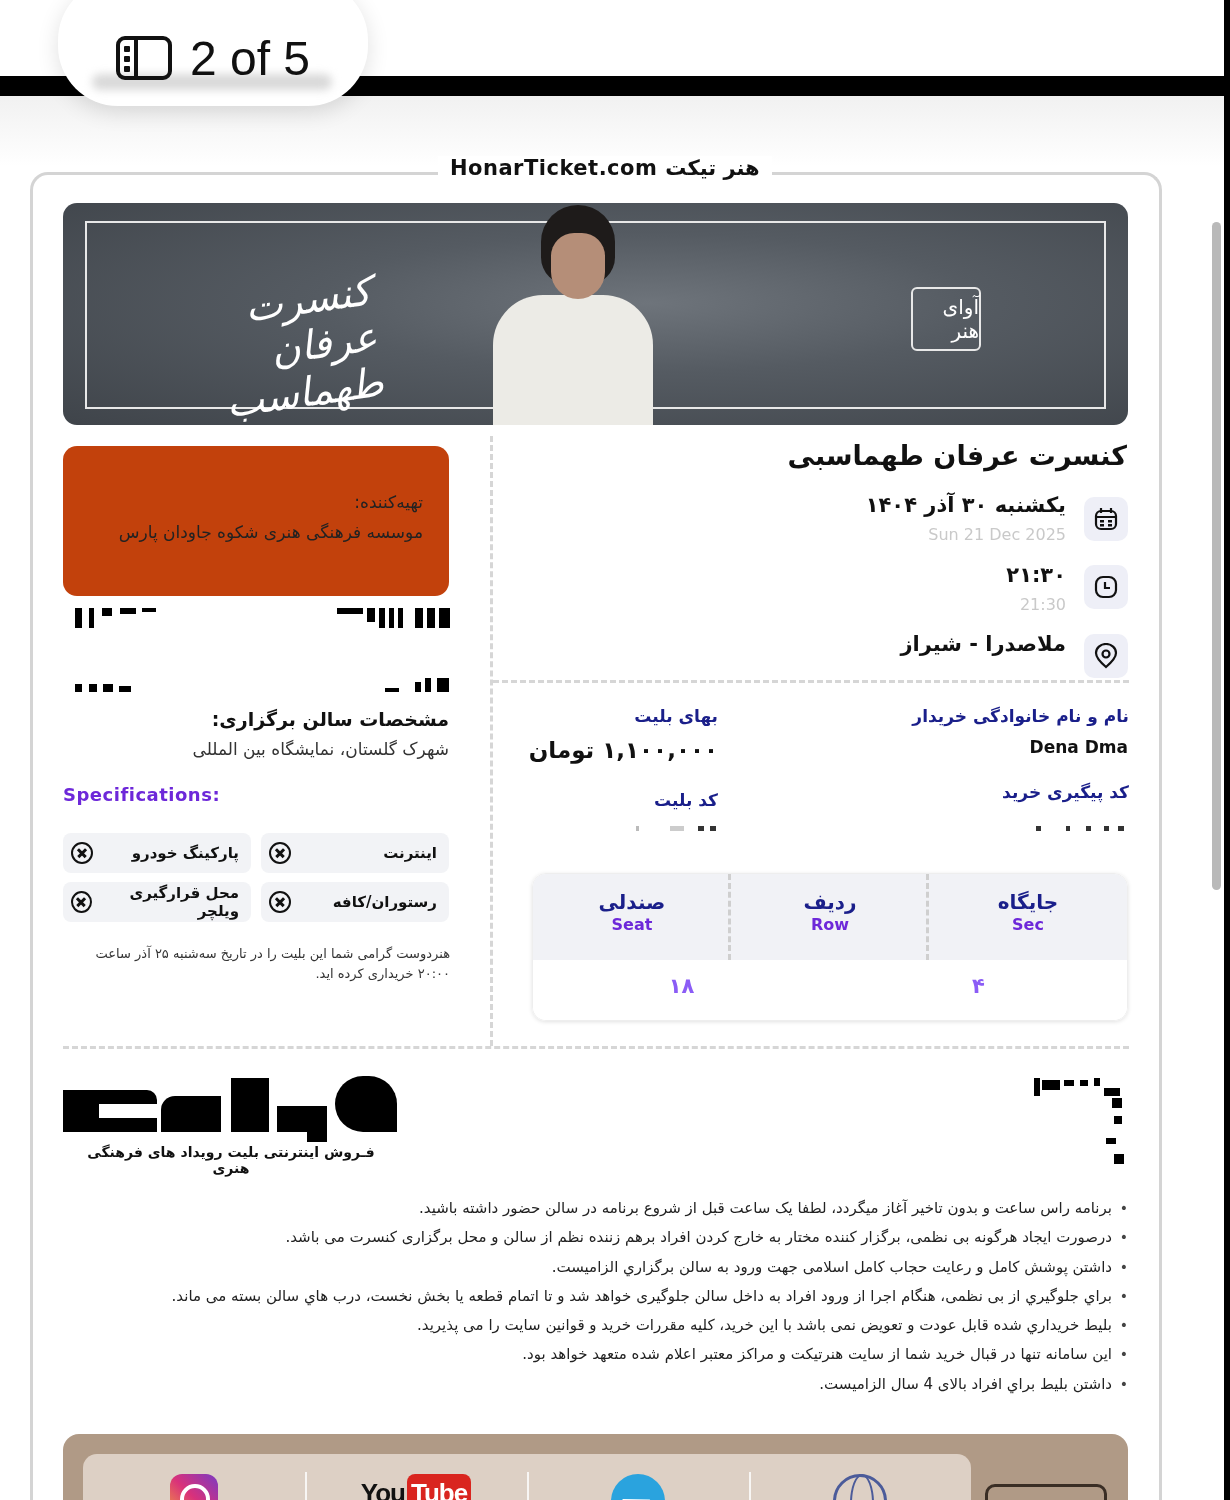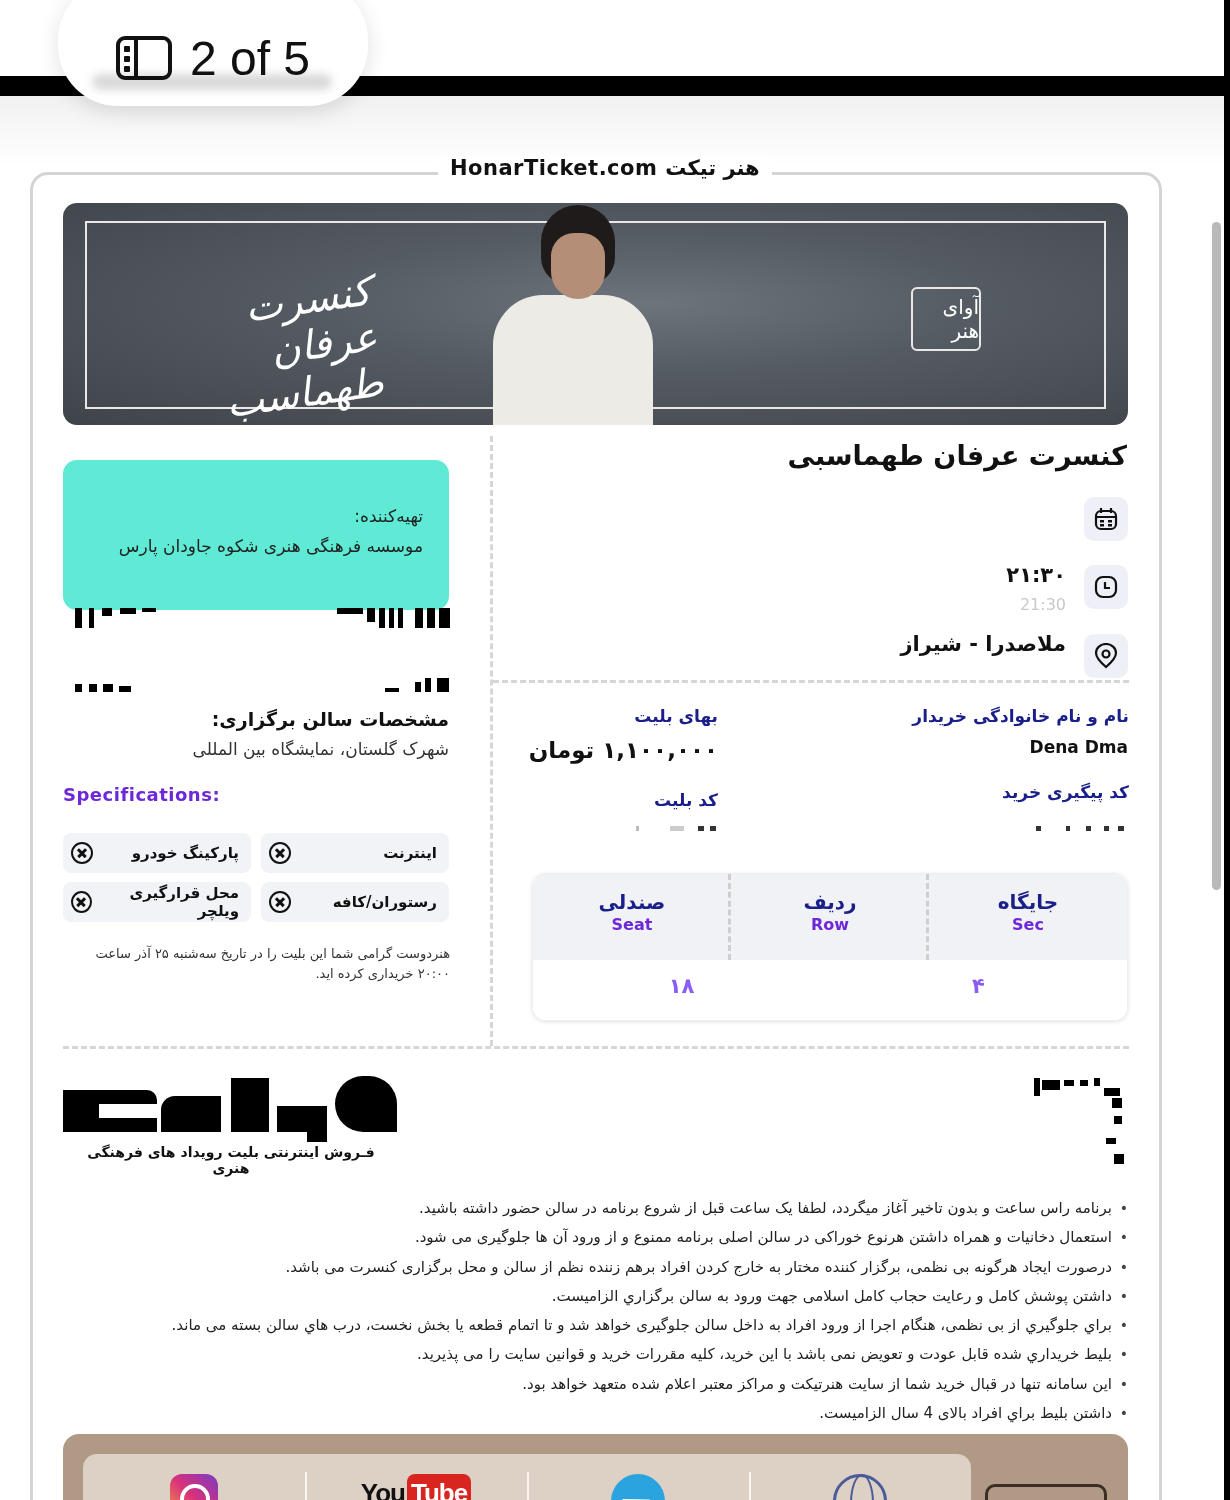--- a/index.html
+++ b/index.html
@@ -49,21 +49,21 @@
 
   
   .event-title { position: absolute; right: 103px; top: 440px; font-size: 27px; font-weight: bold; color: #111; direction: rtl; }
   .info-row { position: absolute; right: 102px; direction: rtl; display: flex; align-items: flex-start; gap: 18px; }
   .icon-box { width: 44px; height: 44px; border-radius: 10px; background: #eeeff7; display: flex; align-items: center; justify-content: center; }
   .info-text { text-align: left; direction: ltr; }
   .info-text .fa { font-size: 21px; font-weight: bold; color: #111; direction: rtl; text-align: right; }
   .info-text .en { font-family: "DejaVu Sans", sans-serif; font-size: 16px; color: #c9c9c9; text-align: right; margin-top: 8px; }
 
   
-  .organizer { position: absolute; left: 63px; top: 460px; width: 386px; height: 150px; background: #5eead4; border-radius: 14px; direction: rtl; padding: 46px 26px 0 20px; }
+  .organizer { position: absolute; left: 63px; top: 446px; width: 386px; height: 150px; background: #c2410c; border-radius: 14px; direction: rtl; padding: 46px 26px 0 20px; }
   .organizer .lbl { font-size: 17px; color: #222; }
   .organizer .val { font-size: 17px; color: #222; margin-top: 10px; }
 
   
   .barcode { position: absolute; left: 75px; width: 375px; height: 22px; }
   .barcode span { position: absolute; top: 0; height: 100%; background: #000; }
 
   
   .venue-title { position: absolute; right: 781px; top: 708px; font-size: 19px; font-weight: bold; color: #111; direction: rtl; }
   .venue-address { position: absolute; right: 781px; top: 739px; font-size: 17px; color: #333; direction: rtl; }
@@ -163,20 +163,24 @@
         <rect x="3" y="5" width="20" height="18" rx="5" fill="none" stroke="#111" stroke-width="2.2"></rect>
         <line x1="3" y1="11" x2="23" y2="11" stroke="#111" stroke-width="2"></line>
         <line x1="8" y1="2" x2="8" y2="7" stroke="#111" stroke-width="2.2"></line>
         <line x1="18" y1="2" x2="18" y2="7" stroke="#111" stroke-width="2.2"></line>
         <rect x="7" y="14" width="4" height="2.5" fill="#111"></rect>
         <rect x="15" y="14" width="4" height="2.5" fill="#111"></rect>
         <rect x="7" y="18" width="4" height="2.5" fill="#111"></rect>
         <rect x="15" y="18" width="4" height="2.5" fill="#111"></rect>
       </svg>
   </div>
+  <div class="info-text">
+    <div class="fa">یکشنبه ۳۰ آذر ۱۴۰۴</div>
+    <div class="en">Sun 21 Dec 2025</div>
+  </div>
 </div>
 
 <div class="info-row" style="top:563px">
   <div class="icon-box" style="margin-top:2px">
     <svg width="26" height="26" viewBox="0 0 26 26">
         <rect x="3" y="3" width="20" height="20" rx="7" fill="none" stroke="#111" stroke-width="2.2"></rect>
         <polyline points="12,8 12,14 17,14" fill="none" stroke="#111" stroke-width="2.2"></polyline>
       </svg>
   </div>
   <div class="info-text">
@@ -313,21 +317,20 @@
     <span style="left:62px;top:4px;width:6px;height:8px"></span>
   <span style="left:72px;top:14px;width:16px;height:8px"></span>
     <span style="left:80px;top:24px;width:10px;height:10px"></span>
     <span style="left:82px;top:42px;width:8px;height:8px"></span>
     <span style="left:74px;top:64px;width:10px;height:6px"></span>
     <span style="left:82px;top:80px;width:10px;height:10px"></span>
 </div>
 
 <ul class="rules">
   <li>برنامه راس ساعت و بدون تاخیر آغاز میگردد، لطفا یک ساعت قبل از شروع برنامه در سالن حضور داشته باشید.</li>
-  <li>استعمال دخانیات و همراه داشتن هرنوع خوراکی در سالن اصلی برنامه ممنوع و از ورود آن ها جلوگیری می شود.</li>
   <li>درصورت ایجاد هرگونه بی نظمی، برگزار کننده مختار به خارج کردن افراد برهم زننده نظم از سالن و محل برگزاری کنسرت می باشد.</li>
   <li>داشتن پوشش کامل و رعایت حجاب کامل اسلامی جهت ورود به سالن برگزاري الزامیست.</li>
   <li>براي جلوگیري از بی نظمی، هنگام اجرا از ورود افراد به داخل سالن جلوگیری خواهد شد و تا اتمام قطعه یا بخش نخست، درب هاي سالن بسته می ماند.</li>
   <li>بلیط خریداري شده قابل عودت و تعویض نمی باشد با این خرید، کلیه مقررات خرید و قوانین سایت را می پذیرید.</li>
   <li>این سامانه تنها در قبال خرید شما از سایت هنرتیکت و مراکز معتبر اعلام شده متعهد خواهد بود.</li>
   <li>داشتن بلیط براي افراد بالای 4 سال الزامیست.</li>
 </ul>
 
 <div class="social-bar">
   <div class="social-inner">

